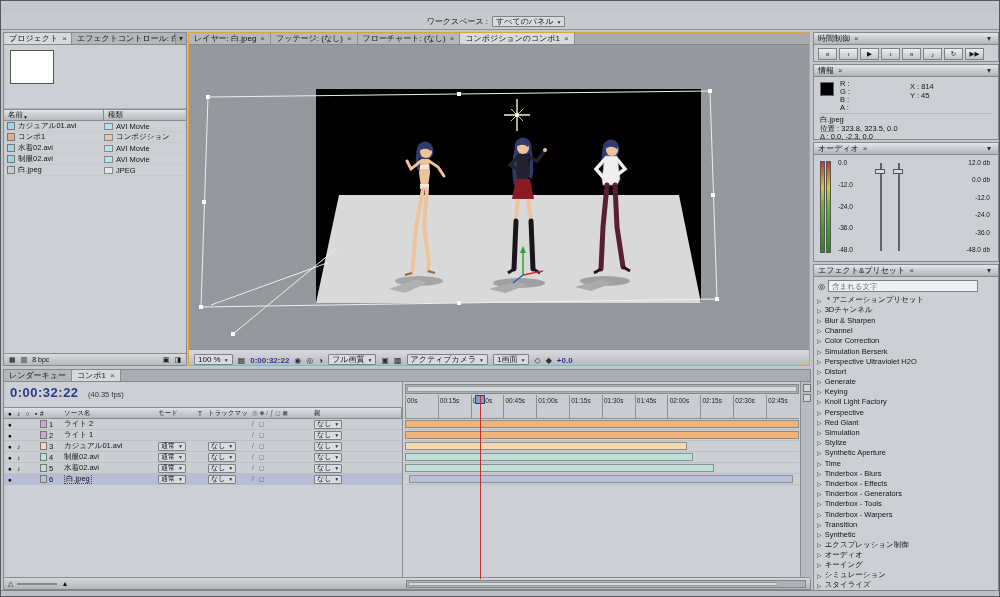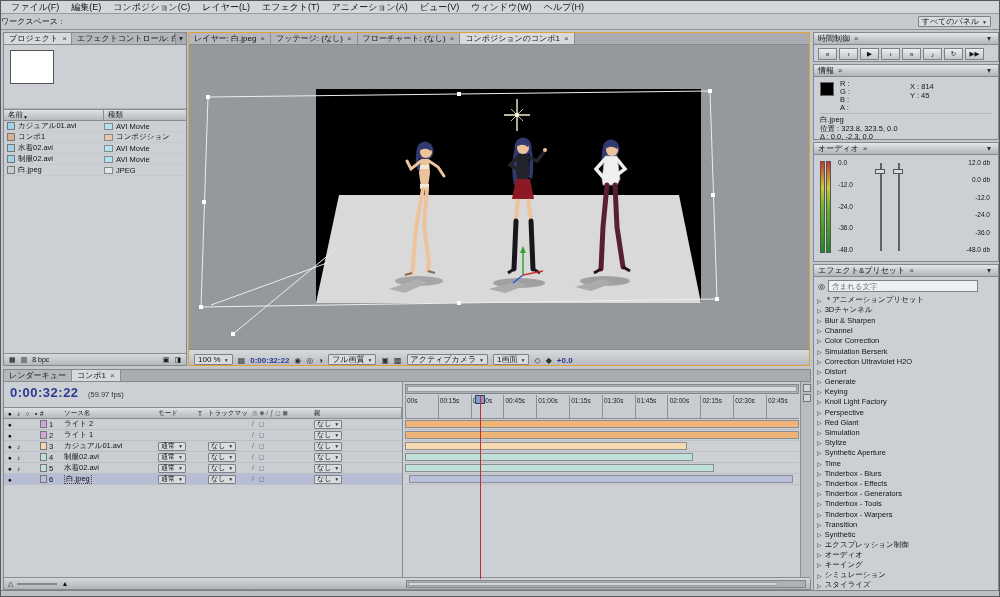--- a/index.html
+++ b/index.html
@@ -2,21 +2,21 @@
 <html><head>
 <meta charset="utf-8">
 <style>
 *{margin:0;padding:0;box-sizing:border-box}
 html,body{background:#7e8286}
 body{font-family:"Liberation Sans","DejaVu Sans",sans-serif;color:#111}
 #app{position:relative;width:1000px;height:597px;background:#c3c7cb;overflow:hidden;border:1px solid #55585c;font-size:8px}
 
 .menubar{position:absolute;left:0;top:0;width:100%;height:13px;background:#d4d7da;border-bottom:1px solid #979ba0;display:flex;align-items:center;padding-left:4px}
 .menubar .mi{padding:0 6px;font-size:9px;white-space:nowrap;cursor:default}
-.toolbar{position:absolute;left:0;top:13px;width:100%;height:16px;background:#c6cace;border-bottom:1px solid #8e9296;display:flex;align-items:center;justify-content:space-between;gap:4px;padding-right:8px;font-size:8px}
+.toolbar{position:absolute;left:0;top:13px;width:100%;height:16px;background:#c6cace;border-bottom:1px solid #8e9296;display:flex;align-items:center;justify-content:center;gap:4px;padding-right:8px;font-size:8px}
 
 .dd{background:#d9dcdf;border:1px solid #7e8286;border-radius:1px;padding:0 3px;white-space:nowrap;display:inline-flex;align-items:center;height:11px;font-size:8px}
 .dd::after{content:"▼";font-size:5px;margin-left:3px;color:#333}
 .dd:empty{display:none}
 .ldd{height:9px;font-size:7px;padding:0 2px}
 .panel{position:absolute;background:#ccd0d4;border:1px solid #85898d}
 .tabs{display:flex;height:12px;background:#a9adb2;border-bottom:1px solid #85898d;align-items:stretch}
 .tab{display:flex;align-items:center;padding:0 5px;background:#b4b8bc;border-right:1px solid #8a8e92;font-size:8px;white-space:nowrap;overflow:hidden;cursor:default}
 .tab.active{background:#d7dadd}
 .tab .x{margin-left:4px;color:#444}
@@ -98,32 +98,20 @@
 .tl-bottom{position:absolute;left:0;bottom:0;width:100%;height:12px;background:linear-gradient(#d4d7da,#b2b6ba);border-top:1px solid #8a8e92;display:flex;align-items:center;font-size:7px;gap:4px;padding:0 4px}
 .scrollbar{position:relative;margin-left:auto;width:400px;height:8px;background:#aeb2b6;border:1px solid #82868a}
 .scrollbar .thumb{position:absolute;left:1px;top:1px;width:370px;height:4px;background:#d6d9dc;border:1px solid #999}
 .statusbar{position:absolute;left:0;top:589px;width:100%;height:8px;background:#bcc0c4;border-top:1px solid #7e8286;display:flex;align-items:center;padding-left:4px;font-size:6px;color:#555}
 </style>
 </head>
 <body>
 
 <div id="app">
 
-  <div class="menubar">
-
-  <span class="mi">ファイル(F)</span>
-      <span class="mi">編集(E)</span>
-      <span class="mi">コンポジション(C)</span>
-      <span class="mi">レイヤー(L)</span>
-      <span class="mi">エフェクト(T)</span>
-      <span class="mi">アニメーション(A)</span>
-      <span class="mi">ビュー(V)</span>
-      <span class="mi">ウィンドウ(W)</span>
-      <span class="mi">ヘルプ(H)</span>
-    </div>
 
   <div class="toolbar">
     <span>ワークスペース :</span>
     <span class="dd">すべてのパネル</span>
   </div>
 
   <div class="panel" id="project" style="left:2px;top:31px;width:184px;height:334px">
     <div class="tabs">
       <div class="tab active">
         <span>プロジェクト</span>
@@ -430,21 +418,21 @@
           <span>Color Correction</span>
         </div>
 
         <div class="fx-item">
           <span class="tri">▷</span>
           <span>Simulation Berserk</span>
         </div>
 
         <div class="fx-item">
           <span class="tri">▷</span>
-          <span>Correction Ultraviolet H2O</span>
+          <span>Perspective Ultraviolet H2O</span>
         </div>
 
         <div class="fx-item">
           <span class="tri">▷</span>
           <span>Distort</span>
         </div>
 
         <div class="fx-item">
           <span class="tri">▷</span>
           <span>Generate</span>
@@ -558,21 +546,21 @@
           <span>レンダーキュー</span>
         </div>
       <div class="tab active">
         <span>コンポ1</span>
         <span class="x">×</span>
       </div>
     </div>
 
     <div class="tl-left">
       <div class="tl-time">0:00:32:22</div>
-      <div class="tl-fps">(59.97 fps)</div>
+      <div class="tl-fps">(40.35 fps)</div>
       <div class="lhead">
         <div class="c-av">
           <span>●</span>
           <span>♪</span>
           <span>○</span>
           <span>▪</span>
         </div>
         <div class="c-num hcell">#</div>
         <div class="c-name hcell">ソース名</div>
         <div class="c-mode hcell">モード</div>

